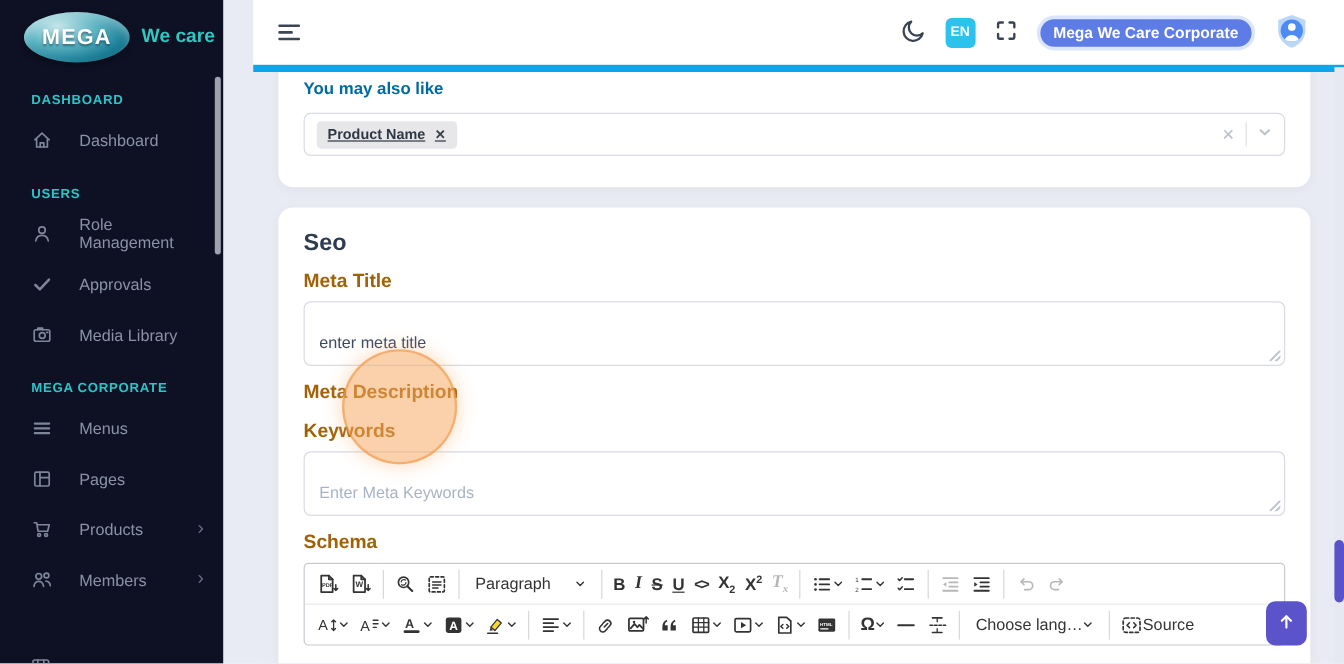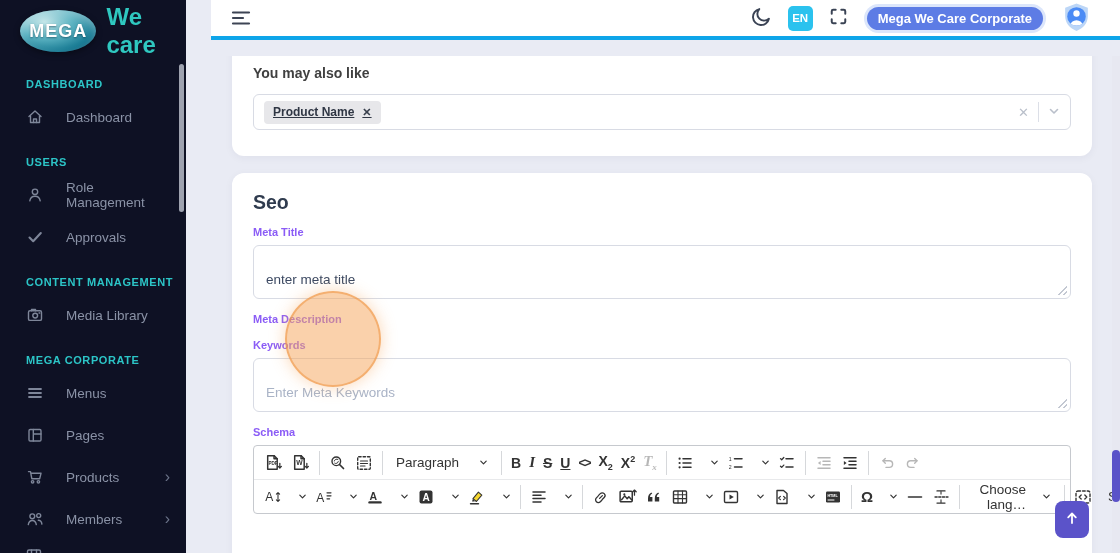--- a/index.html
+++ b/index.html
@@ -5,66 +5,66 @@
   * { margin:0; padding:0; box-sizing:border-box; }
   html,body { width:1120px; height:553px; overflow:hidden; font-family:"Liberation Sans",sans-serif; background:#e9ebf4; position:relative; }
 
   
   #sidebar { position:absolute; left:0; top:0; width:186px; height:553px; background:#0e1124; overflow:hidden; z-index:5; }
   .logo-row { height:62px; display:flex; align-items:center; padding-left:20px; }
   .logo-oval { width:88px; height:42px; border-radius:50%; display:flex; align-items:center; justify-content:center;
     background:radial-gradient(ellipse at 32% 28%, #c4e6e9 0%, #5cb3c2 38%, #177a93 72%, #0a4a63 100%);
     box-shadow:inset 0 4px 8px rgba(255,255,255,.35), 0 2px 6px rgba(0,0,0,.4); }
   .logo-oval span { color:#fff; font-weight:800; font-size:18px; letter-spacing:1px; text-shadow:0 1px 2px rgba(0,40,60,.5); }
-  .logo-tagline { margin-left:10px; color:#2fc8c0; font-size:24px; font-weight:600; }
+  .logo-tagline { margin-left:10px; color:#2fc8c0; font-size:16px; font-weight:600; }
   .sec-label { margin:18px 0 4px 26px; font-size:11px; font-weight:700; letter-spacing:.6px; color:#2cc5c7; height:14px; }
   .sec-label:first-child { margin-top:16px; }
   .nav-item { display:flex; align-items:center; height:42px; padding:0 16px 0 26px; color:#8a92a6; font-size:13.5px; cursor:pointer; }
   .nav-item .nicon { width:18px; height:18px; margin-right:22px; color:#7e8699; flex:none; display:flex; align-items:center; }
   .nav-item .nlabel { flex:1; }
   .nav-item .sub-chev { color:#6a7288; font-size:16px; line-height:1; }
   .side-scroll { position:absolute; right:2px; top:64px; width:5px; height:148px; background:#b7bcc8; border-radius:3px; opacity:.85; }
   .partial-item { position:absolute; left:25px; top:547px; width:18px; height:18px; color:#7e8699; }
 
   
-  #header { position:absolute; left:211px; top:0; right:0; height:40px; background:#fff; display:flex; align-items:center; padding:0 28px 0 18px; border-bottom:4px solid #0ea5e9; z-index:4; }
+  #header { position:absolute; left:211px; top:0; right:0; height:60px; background:#fff; display:flex; align-items:center; padding:0 28px 0 18px; border-bottom:6px solid #0ea5e9; z-index:4; }
   .hamb { width:24px; height:24px; color:#3d4454; cursor:pointer; }
   .hd-right { margin-left:auto; display:flex; align-items:center; gap:15px; }
   .icon-btn { color:#3a4354; display:flex; align-items:center; cursor:pointer; background:none; border:none; }
   .lang-badge { width:25px; height:25px; background:#2bc2ee; color:#fff; border-radius:5px; font-size:11.5px; font-weight:700; display:flex; align-items:center; justify-content:center; cursor:pointer; }
   .ws-wrap { background:#dce6fb; border-radius:15px; padding:3px; cursor:pointer; }
   .ws-btn { background:#5d7ce5; color:#fff; border:none; border-radius:12px; font-size:13px; font-weight:700; padding:4px 11px; font-family:inherit; cursor:pointer; }
   .avatar { width:31px; height:33px; cursor:pointer; }
 
   
   #main { position:absolute; left:211px; top:56px; right:0; bottom:0; background:#e9ebf4; overflow:hidden; }
   .card { position:absolute; left:21px; width:860px; background:#fff; border-radius:12px; box-shadow:0 2px 8px rgba(30,34,72,.05); }
   #card-reco { top:-22px; height:122px; padding:31px 21px 0; }
-  .reco-label { color:#404040; font-size:14px; font-weight:700; }
+  .reco-label { color:#0369a1; font-size:14px; font-weight:700; }
   .select-box { margin-top:13px; height:36px; border:1px solid #d8dbe4; border-radius:6px; display:flex; align-items:center; padding:0 10px; }
   .chip { background:#e7e7ea; border-radius:4px; height:23px; display:flex; align-items:center; gap:8px; padding:0 9px; font-size:12px; font-weight:700; color:#2f3644;text-decoration:underline; }
   .chip-x { font-size:11px; font-weight:700; color:#3a414e; cursor:pointer; }
   .select-right { margin-left:auto; display:flex; align-items:center; gap:9px; color:#b9bfca; }
   .sel-clear { font-size:13px; cursor:pointer; }
   .sel-div { width:1px; height:20px; background:#dcdfe7; }
 
   #card-seo { top:117px; height:620px; padding:18px 21px; }
   .seo-title { font-size:19.5px; font-weight:700; color:#2f3b4e; margin-bottom:12px; }
-  .field-label { margin:14px 0 7px; font-size:11px; font-weight:700; color:#8b5cf6; }
+  .field-label { margin:14px 0 7px; font-size:16px; font-weight:700; color:#a16207; }
   .ta { position:relative; height:44px; border:1px solid #d8dbe4; border-radius:6px; padding:26px 12px; font-size:13.5px; color:#3c4962; background:#fff; }
   .ta .ph { color:#a9b3c6; }
   .caret { display:inline-block; width:1px; height:14px; background:#222c3d; vertical-align:-2px; margin-left:1px; }
   .rsz { position:absolute; right:3px; bottom:3px; width:9px; height:9px;
     background:linear-gradient(315deg, transparent 0 15%, #c3c8d2 15% 26%, transparent 26% 44%, #c3c8d2 44% 55%, transparent 55%); }
 
   
   .editor { margin-top:7px; border:1px solid #c6c9ce; border-radius:4px; background:#fff; }
   .tb-row { display:flex; align-items:center; flex-wrap:nowrap; padding:3px 6px; min-height:33px; }
   .tb-row + .tb-row { border-top:1px solid #e8e9eb; }
-  .tb-btn { display:flex; align-items:center; gap:16px; padding:0 4px; height:27px; background:none; border:none; border-radius:3px; color:#333; cursor:pointer; font-family:inherit; }
+  .tb-btn { display:flex; align-items:center; gap:0; padding:0 4px; height:27px; background:none; border:none; border-radius:3px; color:#333; cursor:pointer; font-family:inherit; }
   .tb-btn.disabled { opacity:.35; cursor:default; }
   .tb-btn .tb-ic { display:flex; align-items:center; }
   .tb-div { width:1px; height:24px; background:#d6d8db; margin:0 5px; flex:none; }
   .tb-drop { min-width:108px; justify-content:space-between; padding:0 8px; font-size:13.5px; color:#333; }
   .tb-drop.lang { min-width:94px;text-align:right; }
   .tb-label { font-size:13.5px; color:#333; }
   .glyph { font-size:14px; font-weight:700; color:#333; line-height:1; }
   .glyph.it { font-style:italic; font-family:"Liberation Serif",serif; font-weight:600; font-size:15px; }
   .glyph.st { text-decoration:line-through; font-weight:600; }
   .glyph.un { text-decoration:underline; font-weight:600; }
@@ -114,21 +114,20 @@
         <span class="nlabel">Role Management</span>
       </div>
       <div class="nav-item">
         <span class="nicon">
           <svg width="18" height="18" viewBox="0 0 18 18" fill="none" stroke="currentColor" stroke-width="1.4" stroke-linecap="round" stroke-linejoin="round">
             <path d="M3.5 9.5l3.7 3.7L14.8 5" stroke-width="2.1"></path>
           </svg>
         </span>
         <span class="nlabel">Approvals</span>
       </div>
-      <div class="sec-label">CONTENT MANAGEMENT</div>
       <div class="nav-item">
         <span class="nicon">
           <svg width="18" height="18" viewBox="0 0 18 18" fill="none" stroke="currentColor" stroke-width="1.4" stroke-linecap="round" stroke-linejoin="round">
             <rect x="2.5" y="4.8" width="13" height="9.6" rx="1.5"></rect>
             <path d="M5.5 4.8V3.4h4v1.4"></path>
             <circle cx="9.2" cy="9.6" r="2.4"></circle>
             <path d="M13 7h.8"></path>
           </svg>
         </span>
         <span class="nlabel">Media Library</span>

